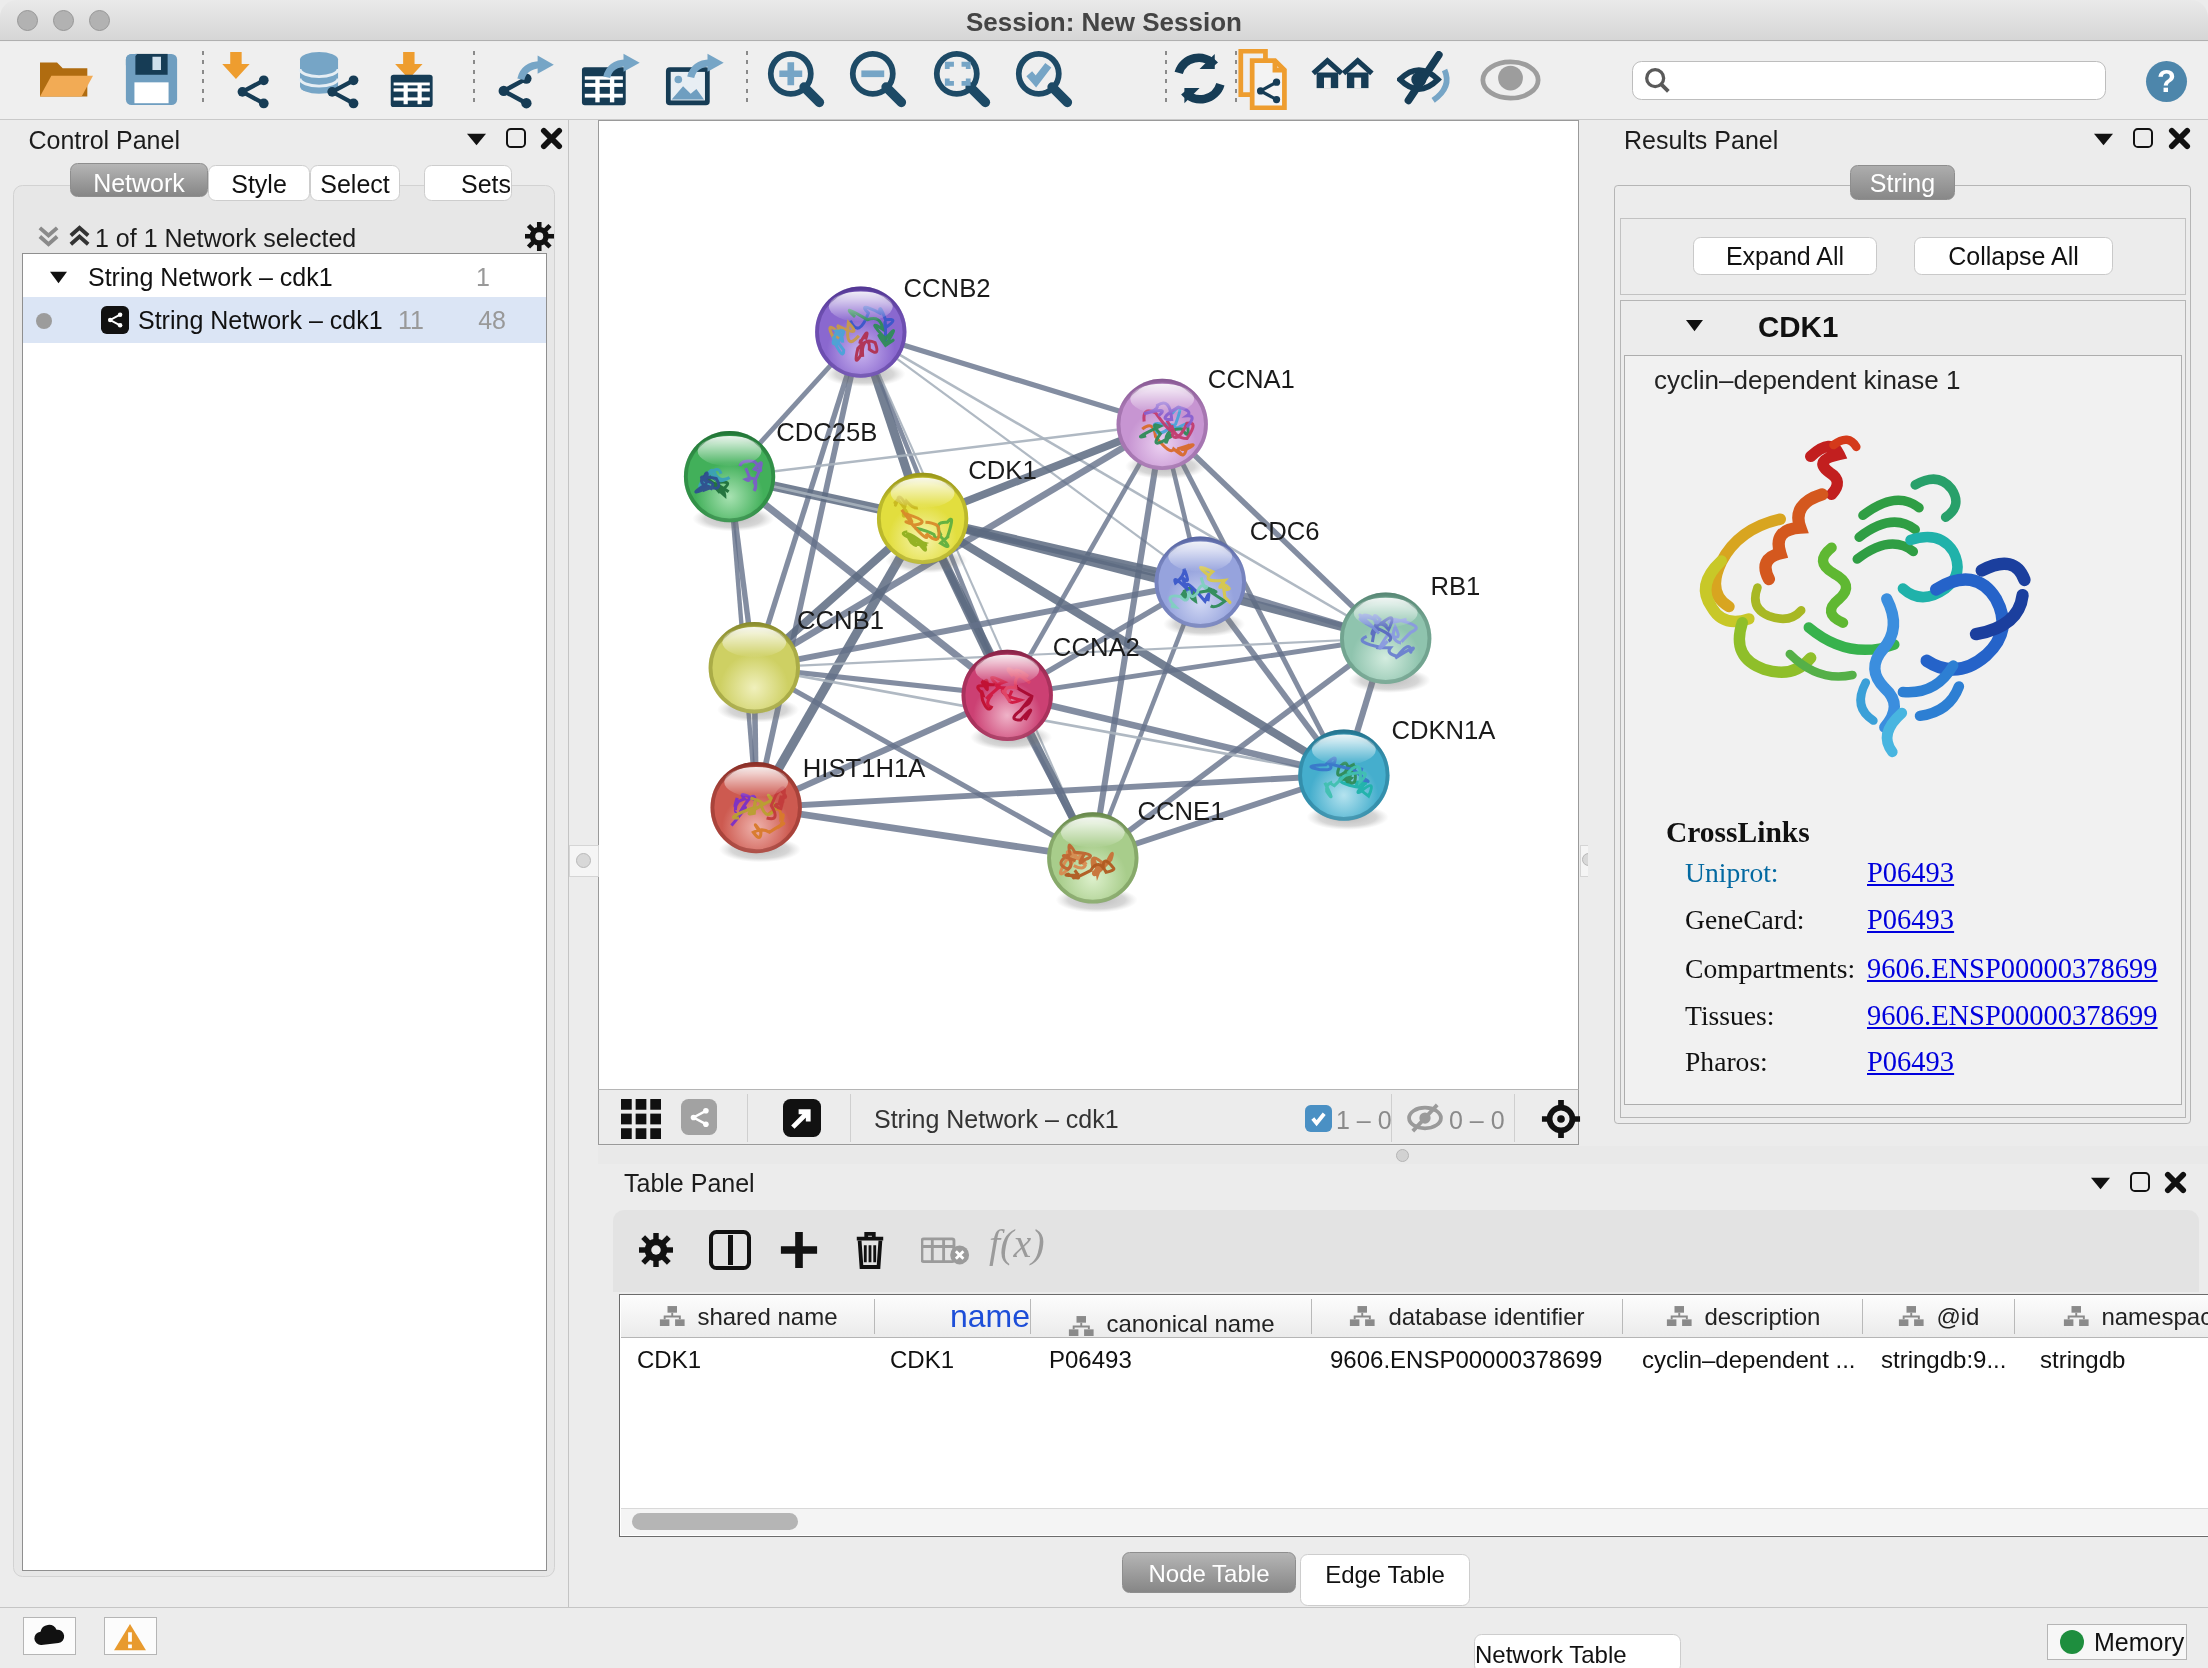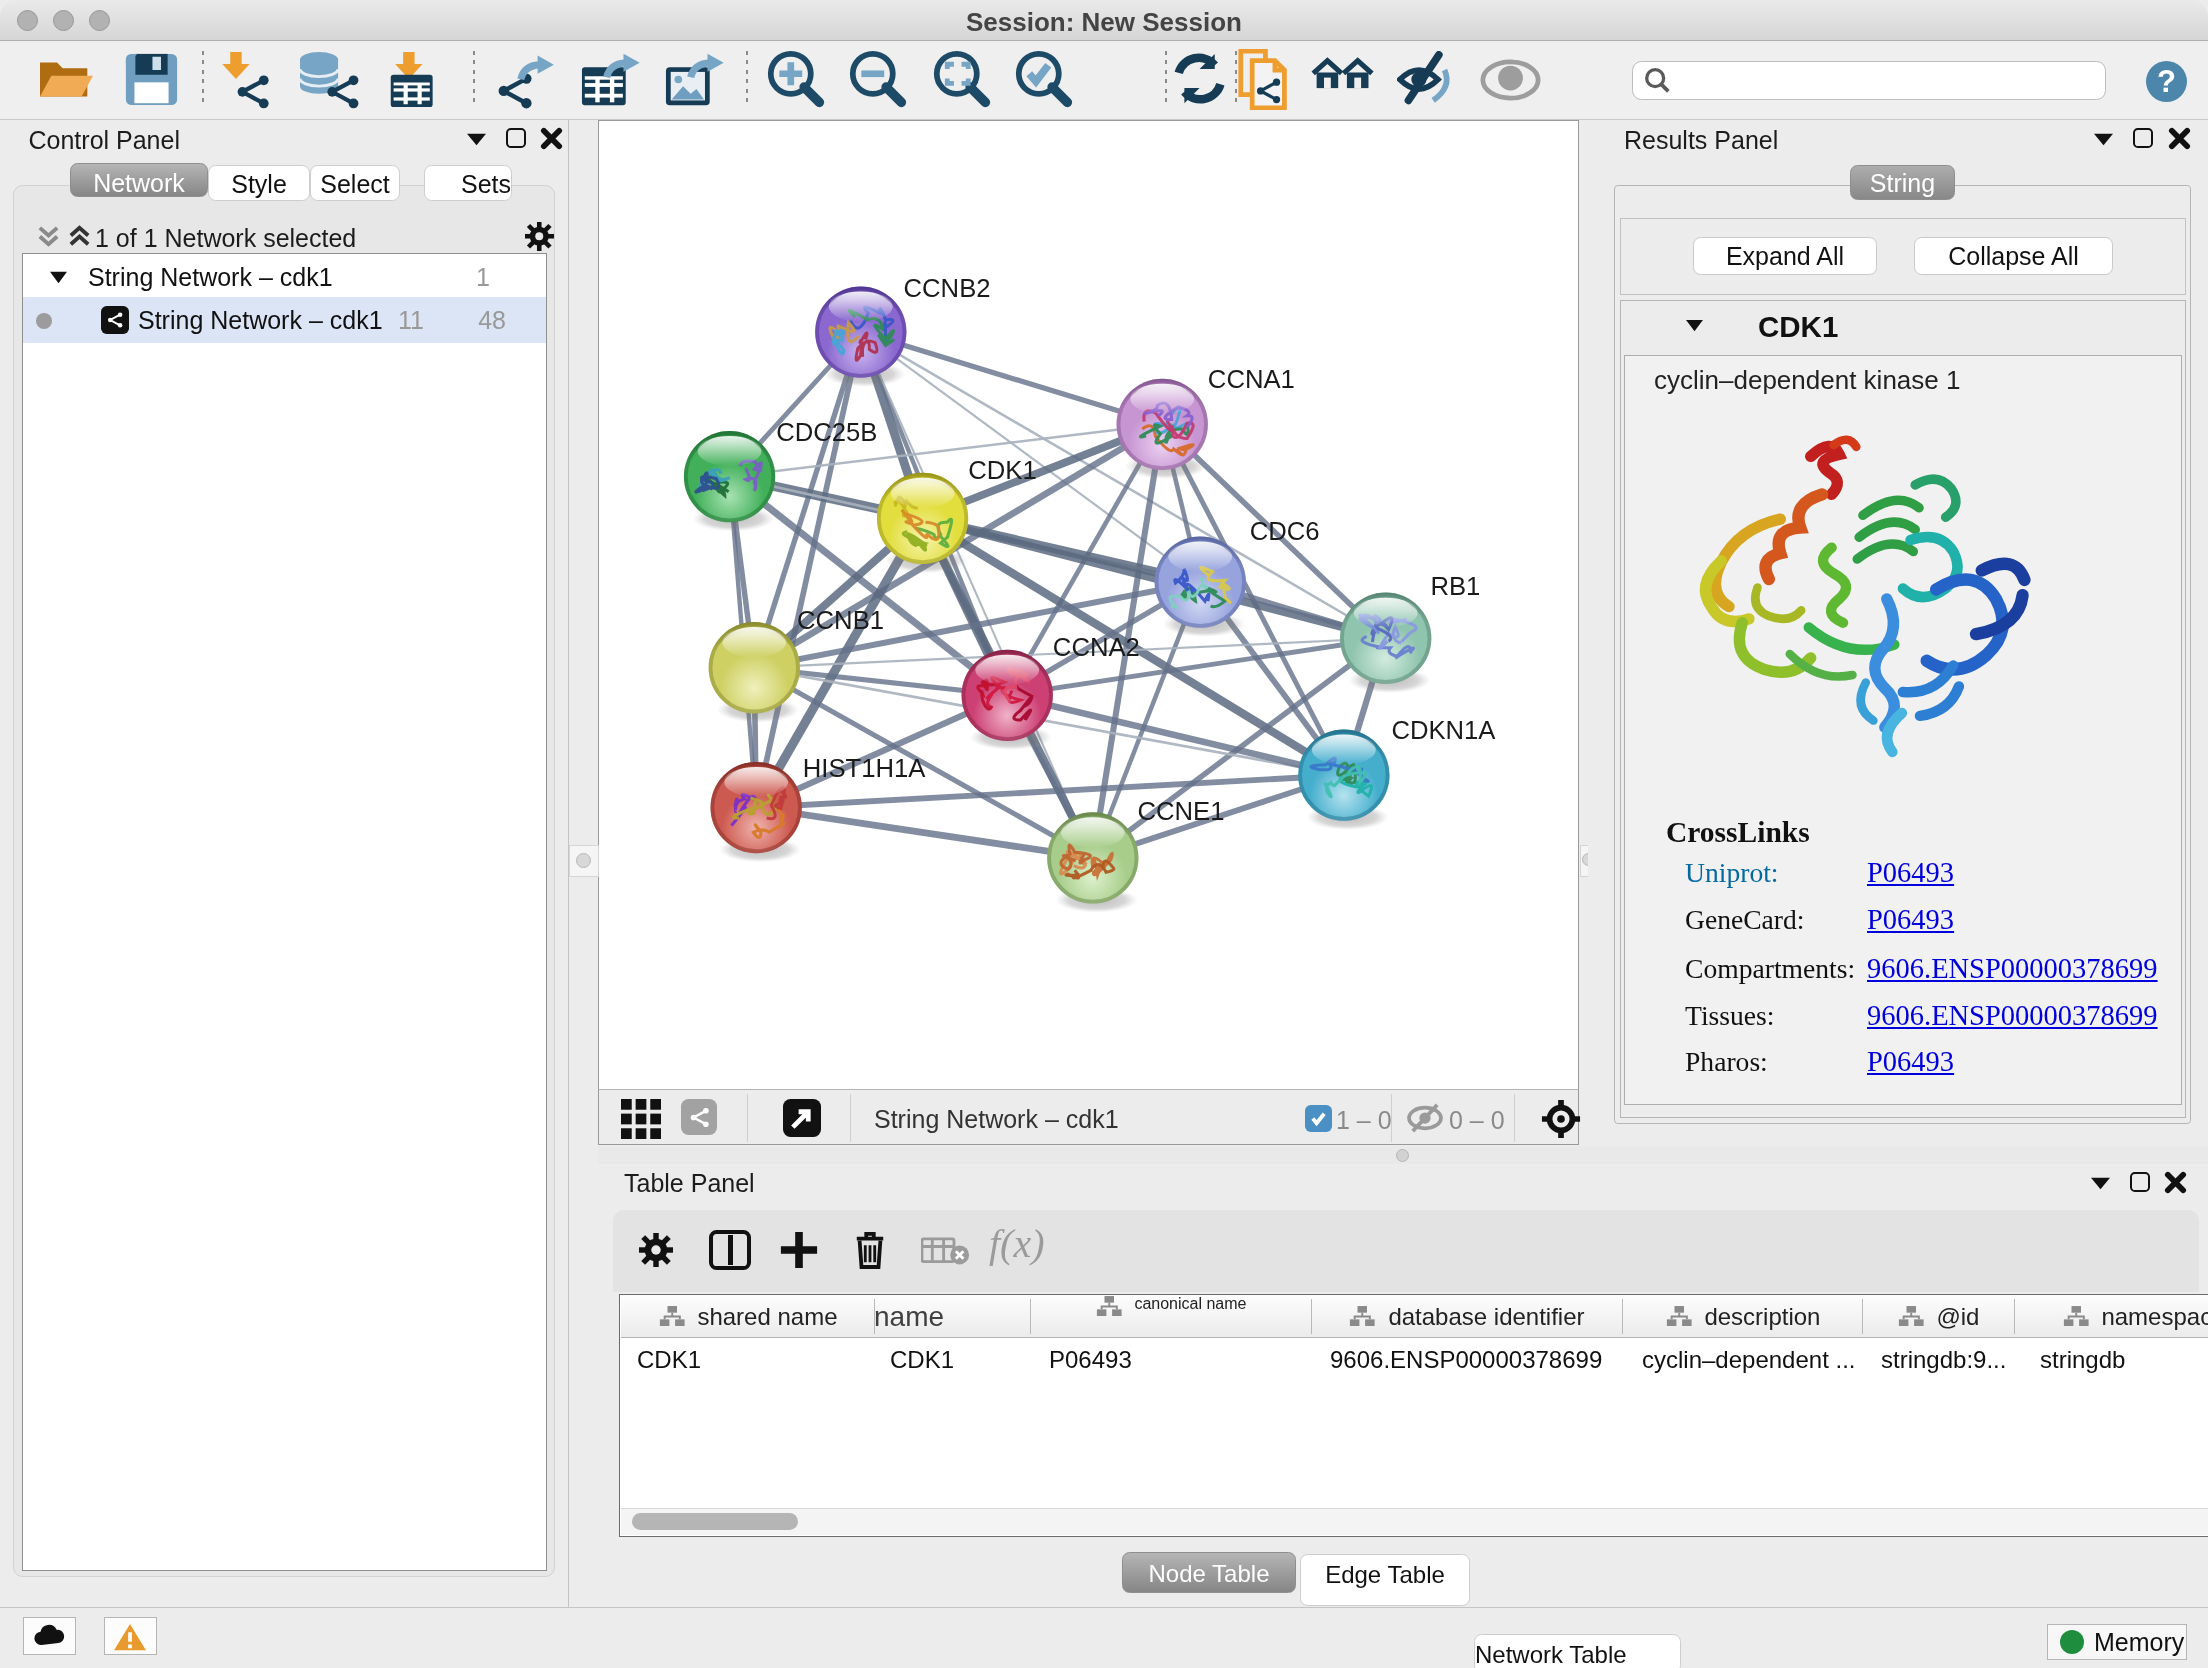--- a/index.html
+++ b/index.html
@@ -567,25 +567,25 @@
 <div class="abs" style="left:621px;top:1295px;width:253px;height:43px;display:flex;align-items:center;justify-content:center;gap:11.4px;font-size:24px;color:#222;">
     <svg width="28.5" height="23" viewBox="0 0 30 24">
       <rect x="10" y="1" width="10" height="7" fill="#8a8a8a"></rect>
       <rect x="2" y="15" width="10" height="7" fill="#8a8a8a"></rect>
       <rect x="18" y="15" width="10" height="7" fill="#8a8a8a"></rect>
       <path d="M15 8 v4 M7 15 v-3 h16 v3" stroke="#8a8a8a" stroke-width="2" fill="none"></path>
     </svg>
     <span>shared name</span>
   </div>
 <div class="abs" style="left:874px;top:1299px;width:1px;height:35px;background:#b9b9b9;"></div>
-<div class="abs" style="left:874px;top:1295px;width:156px;height:43px;display:flex;align-items:center;justify-content:flex-start;gap:11.4px;font-size:28px;color:#404040;">
+<div class="abs" style="left:874px;top:1295px;width:156px;height:43px;display:flex;align-items:center;justify-content:flex-end;gap:11.4px;font-size:32px;color:#1d4ed8;">
     <span>name</span>
   </div>
 <div class="abs" style="left:1030px;top:1299px;width:1px;height:35px;background:#b9b9b9;"></div>
-<div class="abs" style="left:1030px;top:1295px;width:281px;height:43px;display:flex;align-items:flex-start;justify-content:center;gap:11.4px;font-size:16px;color:#222;">
+<div class="abs" style="left:1030px;top:1295px;width:281px;height:43px;display:flex;align-items:flex-end;justify-content:center;gap:11.4px;font-size:24px;color:#222;">
     <svg width="28.5" height="23" viewBox="0 0 30 24">
       <rect x="10" y="1" width="10" height="7" fill="#8a8a8a"></rect>
       <rect x="2" y="15" width="10" height="7" fill="#8a8a8a"></rect>
       <rect x="18" y="15" width="10" height="7" fill="#8a8a8a"></rect>
       <path d="M15 8 v4 M7 15 v-3 h16 v3" stroke="#8a8a8a" stroke-width="2" fill="none"></path>
     </svg>
     <span>canonical name</span>
   </div>
 <div class="abs" style="left:1311px;top:1299px;width:1px;height:35px;background:#b9b9b9;"></div>
 <div class="abs" style="left:1311px;top:1295px;width:311px;height:43px;display:flex;align-items:center;justify-content:center;gap:11.4px;font-size:24px;color:#222;">

